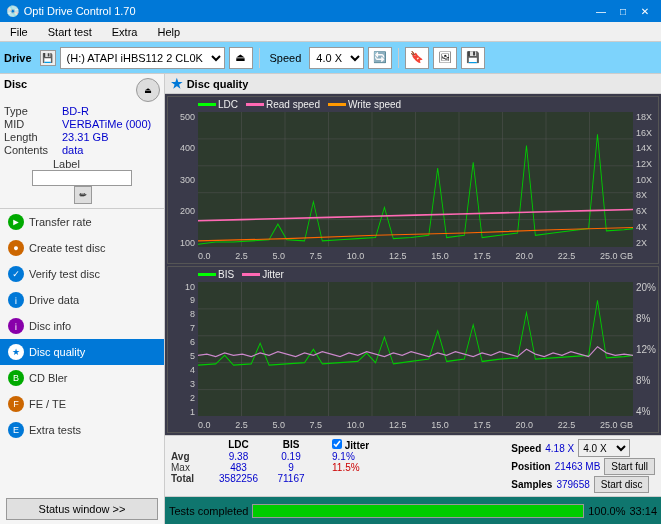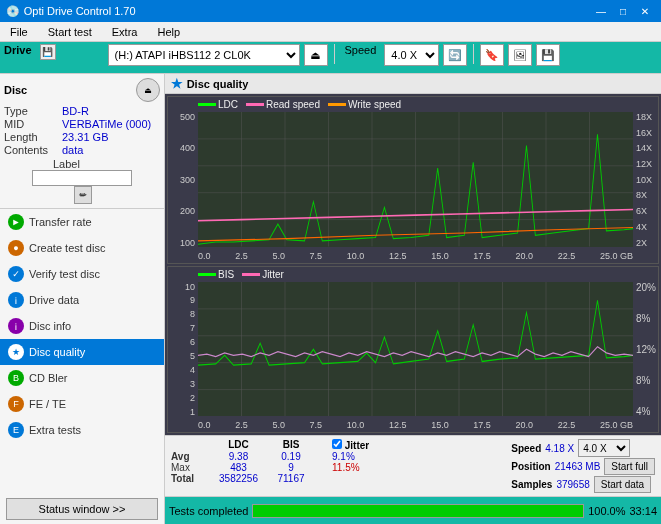--- a/index.html
+++ b/index.html
@@ -9,37 +9,37 @@
     .titlebar { background: #0078d7; color: white; height: 22px; display: flex; align-items: center; justify-content: space-between; padding: 0 6px; font-size: 11px; }
     .titlebar-title { display: flex; align-items: center; gap: 4px; }
     .titlebar-controls { display: flex; gap: 2px; }
     .titlebar-btn { width: 20px; height: 16px; background: transparent; border: none; color: white; font-size: 10px; cursor: pointer; display: flex; align-items: center; justify-content: center; }
     
     
     .menubar { background: #f0f0f0; height: 20px; display: flex; align-items: center; padding: 0 4px; border-bottom: 1px solid #ccc; gap: 8px; }
     .menubar-item { padding: 2px 6px; cursor: pointer; font-size: 11px; }
     
     
-    .toolbar { background: #14b8a6; height: 32px; display: flex; padding: 2px 4px; border-bottom: 1px solid #ccc; gap: 4px; }
+    .toolbar { background: #7dd3fc; height: 32px; display: flex; align-items: center; padding: 2px 4px; border-bottom: 1px solid #ccc; gap: 4px; }
     .toolbar-label { font-size: 11px; font-weight: bold; margin-right: 4px; }
-    .toolbar-drive-select { height: 22px; font-size: 11px; border: 1px solid #999; background: white; padding: 0 2px; width: 192px; margin-left: 48px; }
+    .toolbar-drive-select { height: 22px; font-size: 11px; border: 1px solid #999; background: white; padding: 0 2px; width: 165px; }
     .toolbar-icon-btn { width: 24px; height: 22px; background: #fff; border: 1px solid #999; cursor: pointer; display: flex; align-items: center; justify-content: center; font-size: 11px; }
     .toolbar-sep { width: 1px; height: 20px; background: #ccc; margin: 0 2px; }
     .toolbar-speed-label { font-size: 11px; margin: 0 4px; }
     .toolbar-speed-select { height: 22px; font-size: 11px; border: 1px solid #999; background: white; padding: 0 2px; width: 55px; }
     
     
     .main { display: flex; height: calc(524px - 74px); }
     
     
     .sidebar { width: 165px; background: #f5f5f5; border-right: 1px solid #ccc; display: flex; flex-direction: column; }
     
     
     .disc-panel { padding: 4px; border-bottom: 1px solid #ccc; }
-    .disc-header { display: flex; align-items: center; justify-content: space-between; margin-bottom: 3px; }
+    .disc-header { display: flex; align-items: flex-start; justify-content: space-between; margin-bottom: 3px; }
     .disc-header-title { font-weight: bold; font-size: 11px; }
     .disc-icon { width: 24px; height: 24px; background: #ddd; border-radius: 50%; border: 1px solid #999; display: flex; align-items: center; justify-content: center; font-size: 8px; }
     .disc-row { display: flex; font-size: 11px; margin: 1px 0; }
     .disc-row-label { color: #333; width: 58px; flex-shrink: 0; }
     .disc-row-value { color: #0000cc; font-weight: normal; }
     .label-row { display: flex; align-items: center; margin-top: 2px; flex-direction: column; }
     .label-input { width: 100px; height: 16px; border: 1px solid #999; font-size: 10px; }
     .label-btn { width: 18px; height: 18px; background: #ddd; border: 1px solid #999; margin-left: 2px; cursor: pointer; display: flex; align-items: center; justify-content: center; font-size: 9px; }
     
     
@@ -72,21 +72,21 @@
     .legend-color { width: 18px; height: 3px; }
     
     
     .chart-y-labels { position: absolute; left: 2px; top: 15px; bottom: 15px; display: flex; flex-direction: column; justify-content: space-between; font-size: 9px; color: #ccc; width: 25px; text-align: right; }
     .chart-y-labels-right { position: absolute; right: 2px; top: 15px; bottom: 15px; display: flex; flex-direction: column; justify-content: space-between; font-size: 9px; color: #ccc; width: 20px; text-align: left; }
     .chart-x-labels { position: absolute; bottom: 2px; left: 30px; right: 25px; display: flex; justify-content: space-between; font-size: 9px; color: #ccc; }
     .start-full-btn { background: #e0e0e0; border: 1px solid #999; padding: 2px 6px; font-size: 10px; cursor: pointer; }
     .start-part-btn { background: #e0e0e0; border: 1px solid #999; padding: 2px 6px; font-size: 10px; cursor: pointer; }
     
     
-    .statusbar { background: #14b8a6; border-top: 1px solid #ccc; height: 28px; display: flex; align-items: center; padding: 0 4px; gap: 4px; font-size: 11px; }
+    .statusbar { background: #0f766e; border-top: 1px solid #ccc; height: 28px; display: flex; align-items: center; padding: 0 4px; gap: 4px; font-size: 11px; }
     .progress-container { flex: 1; height: 14px; background: #ccc; border: 1px solid #999; }
     .progress-bar { height: 100%; background: #00cc00; }
     
     .chart-inner { position: absolute; top: 15px; left: 30px; right: 25px; bottom: 16px; background: #2d3a2d; }
     .chart-grid-lines { width: 100%; height: 100%; }
   </style>
 </head>
 <body>
 
 <div class="titlebar">
@@ -405,21 +405,21 @@
             </select>
           </div>
           <div style="display:flex;gap:4px;align-items:center;">
             <span style="font-weight:bold;">Position</span>
             <span style="color:#0000cc;">21463 MB</span>
             <button class="start-full-btn">Start full</button>
           </div>
           <div style="display:flex;gap:4px;align-items:center;">
             <span style="font-weight:bold;">Samples</span>
             <span style="color:#0000cc;">379658</span>
-            <button class="start-part-btn">Start data</button>
+            <button class="start-part-btn">Start disc</button>
           </div>
         </div>
 
       </div>
     </div>
 
     <div class="statusbar">
       <span>Tests completed</span>
       <div class="progress-container">
         <div class="progress-bar" style="width:100%;"></div>

